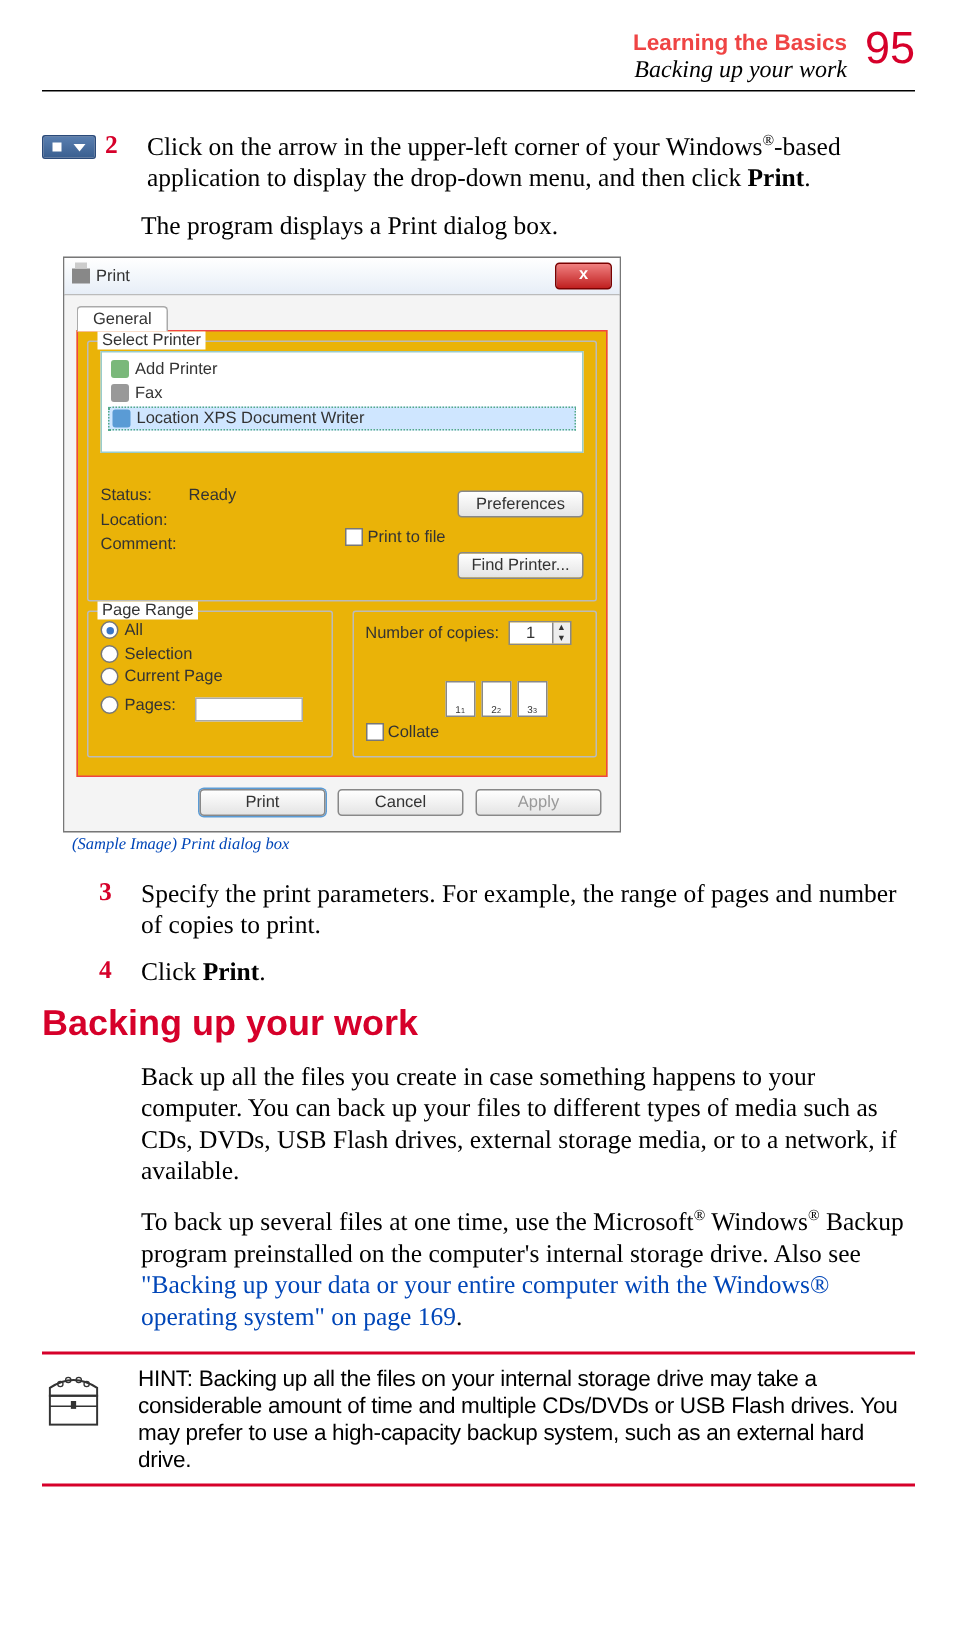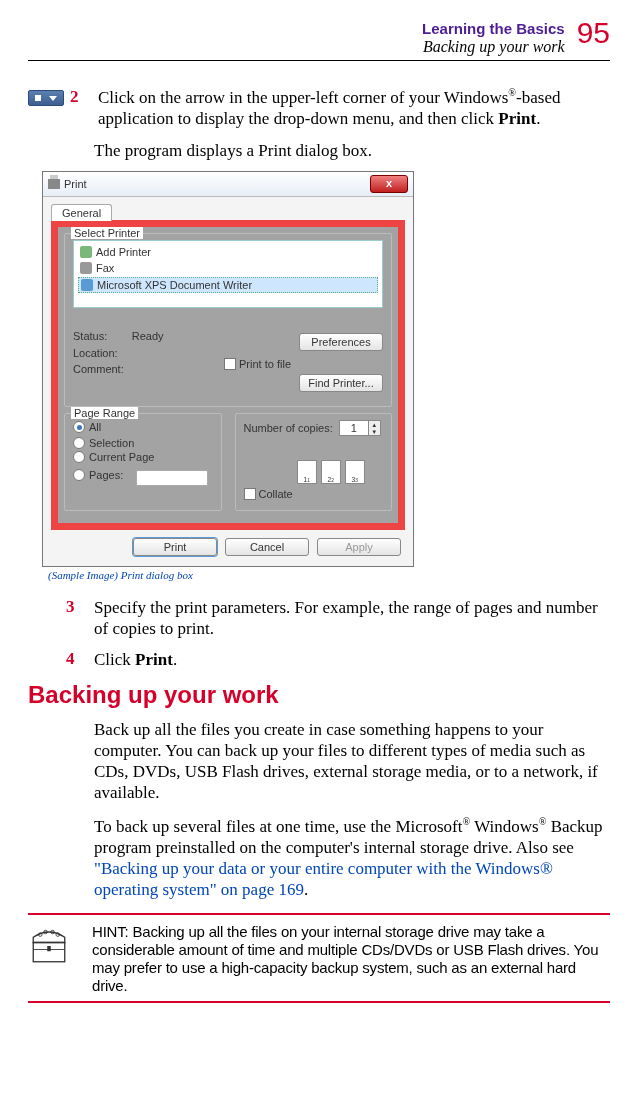--- a/index.html
+++ b/index.html
@@ -18,21 +18,21 @@
     align-items: flex-start;
     border-bottom: 1px solid #000;
     padding-bottom: 4px;
     margin-bottom: 26px;
   }
   .header-text {
     text-align: right;
     margin-right: 12px;
   }
   .header-chapter {
-    color: #4c1d95;
+    color: #ef4444;
     font-family: Arial, Helvetica, sans-serif;
     font-weight: bold;
     font-size: 15px;
   }
   .header-section-italic {
     font-style: italic;
     font-size: 16px;
     color: #000;
     margin-top: 1px;
   }
@@ -156,21 +156,21 @@
     background:linear-gradient(#f08080,#c02020);
     border:1px solid #7a0000;border-radius:3px;
     color:#fff;text-align:center;font-weight:bold;line-height:14px;font-size:11px;
   }
   .dlg-body { padding:6px 8px 8px 8px;background:#f4f4f4; }
   .tab {
     display:inline-block;background:#fff;border:1px solid #aaa;border-bottom:none;
     padding:2px 10px;border-radius:3px 3px 0 0;position:relative;top:1px;
   }
   .tab-panel {
-    background:#a3a3a3;border:7px solid #ef4444;padding:6px;
+    background:#eab308;border:1px solid #ef4444;padding:6px;
   }
   .group {
     border:1px solid #bbb;border-radius:2px;padding:6px 8px 10px 8px;margin-bottom:6px;
     position:relative;
   }
   .group-label {
     position:absolute;top:-7px;left:6px;background:#fff;padding:0 3px;font-size:11px;
   }
   .printer-list {
     border:1px solid #9cc;background:#fff;height:58px;padding:4px;
@@ -263,21 +263,21 @@
             <div class="printer-item">
                   <span class="pi-icon"></span>
                   <span>Add Printer</span>
                 </div>
             <div class="printer-item">
                   <span class="pi-icon fax"></span>
                   <span>Fax</span>
                 </div>
             <div class="printer-item sel">
                   <span class="pi-icon xps"></span>
-                  <span>Microsoft XPS Document Writer</span>
+                  <span>Location XPS Document Writer</span>
                 </div>
           </div>
           <div class="status-row">
             <div class="status-col">
               <div><span>Status:</span>&nbsp;&nbsp;&nbsp;&nbsp;&nbsp;&nbsp;&nbsp;&nbsp;<span>Ready</span></div>
               <div>Location:</div>
               <div>Comment:</div>
             </div>
             <div style="display:flex;flex-direction:column;gap:4px;align-items:flex-end">
               <div style="display:flex;align-items:center;gap:8px">

